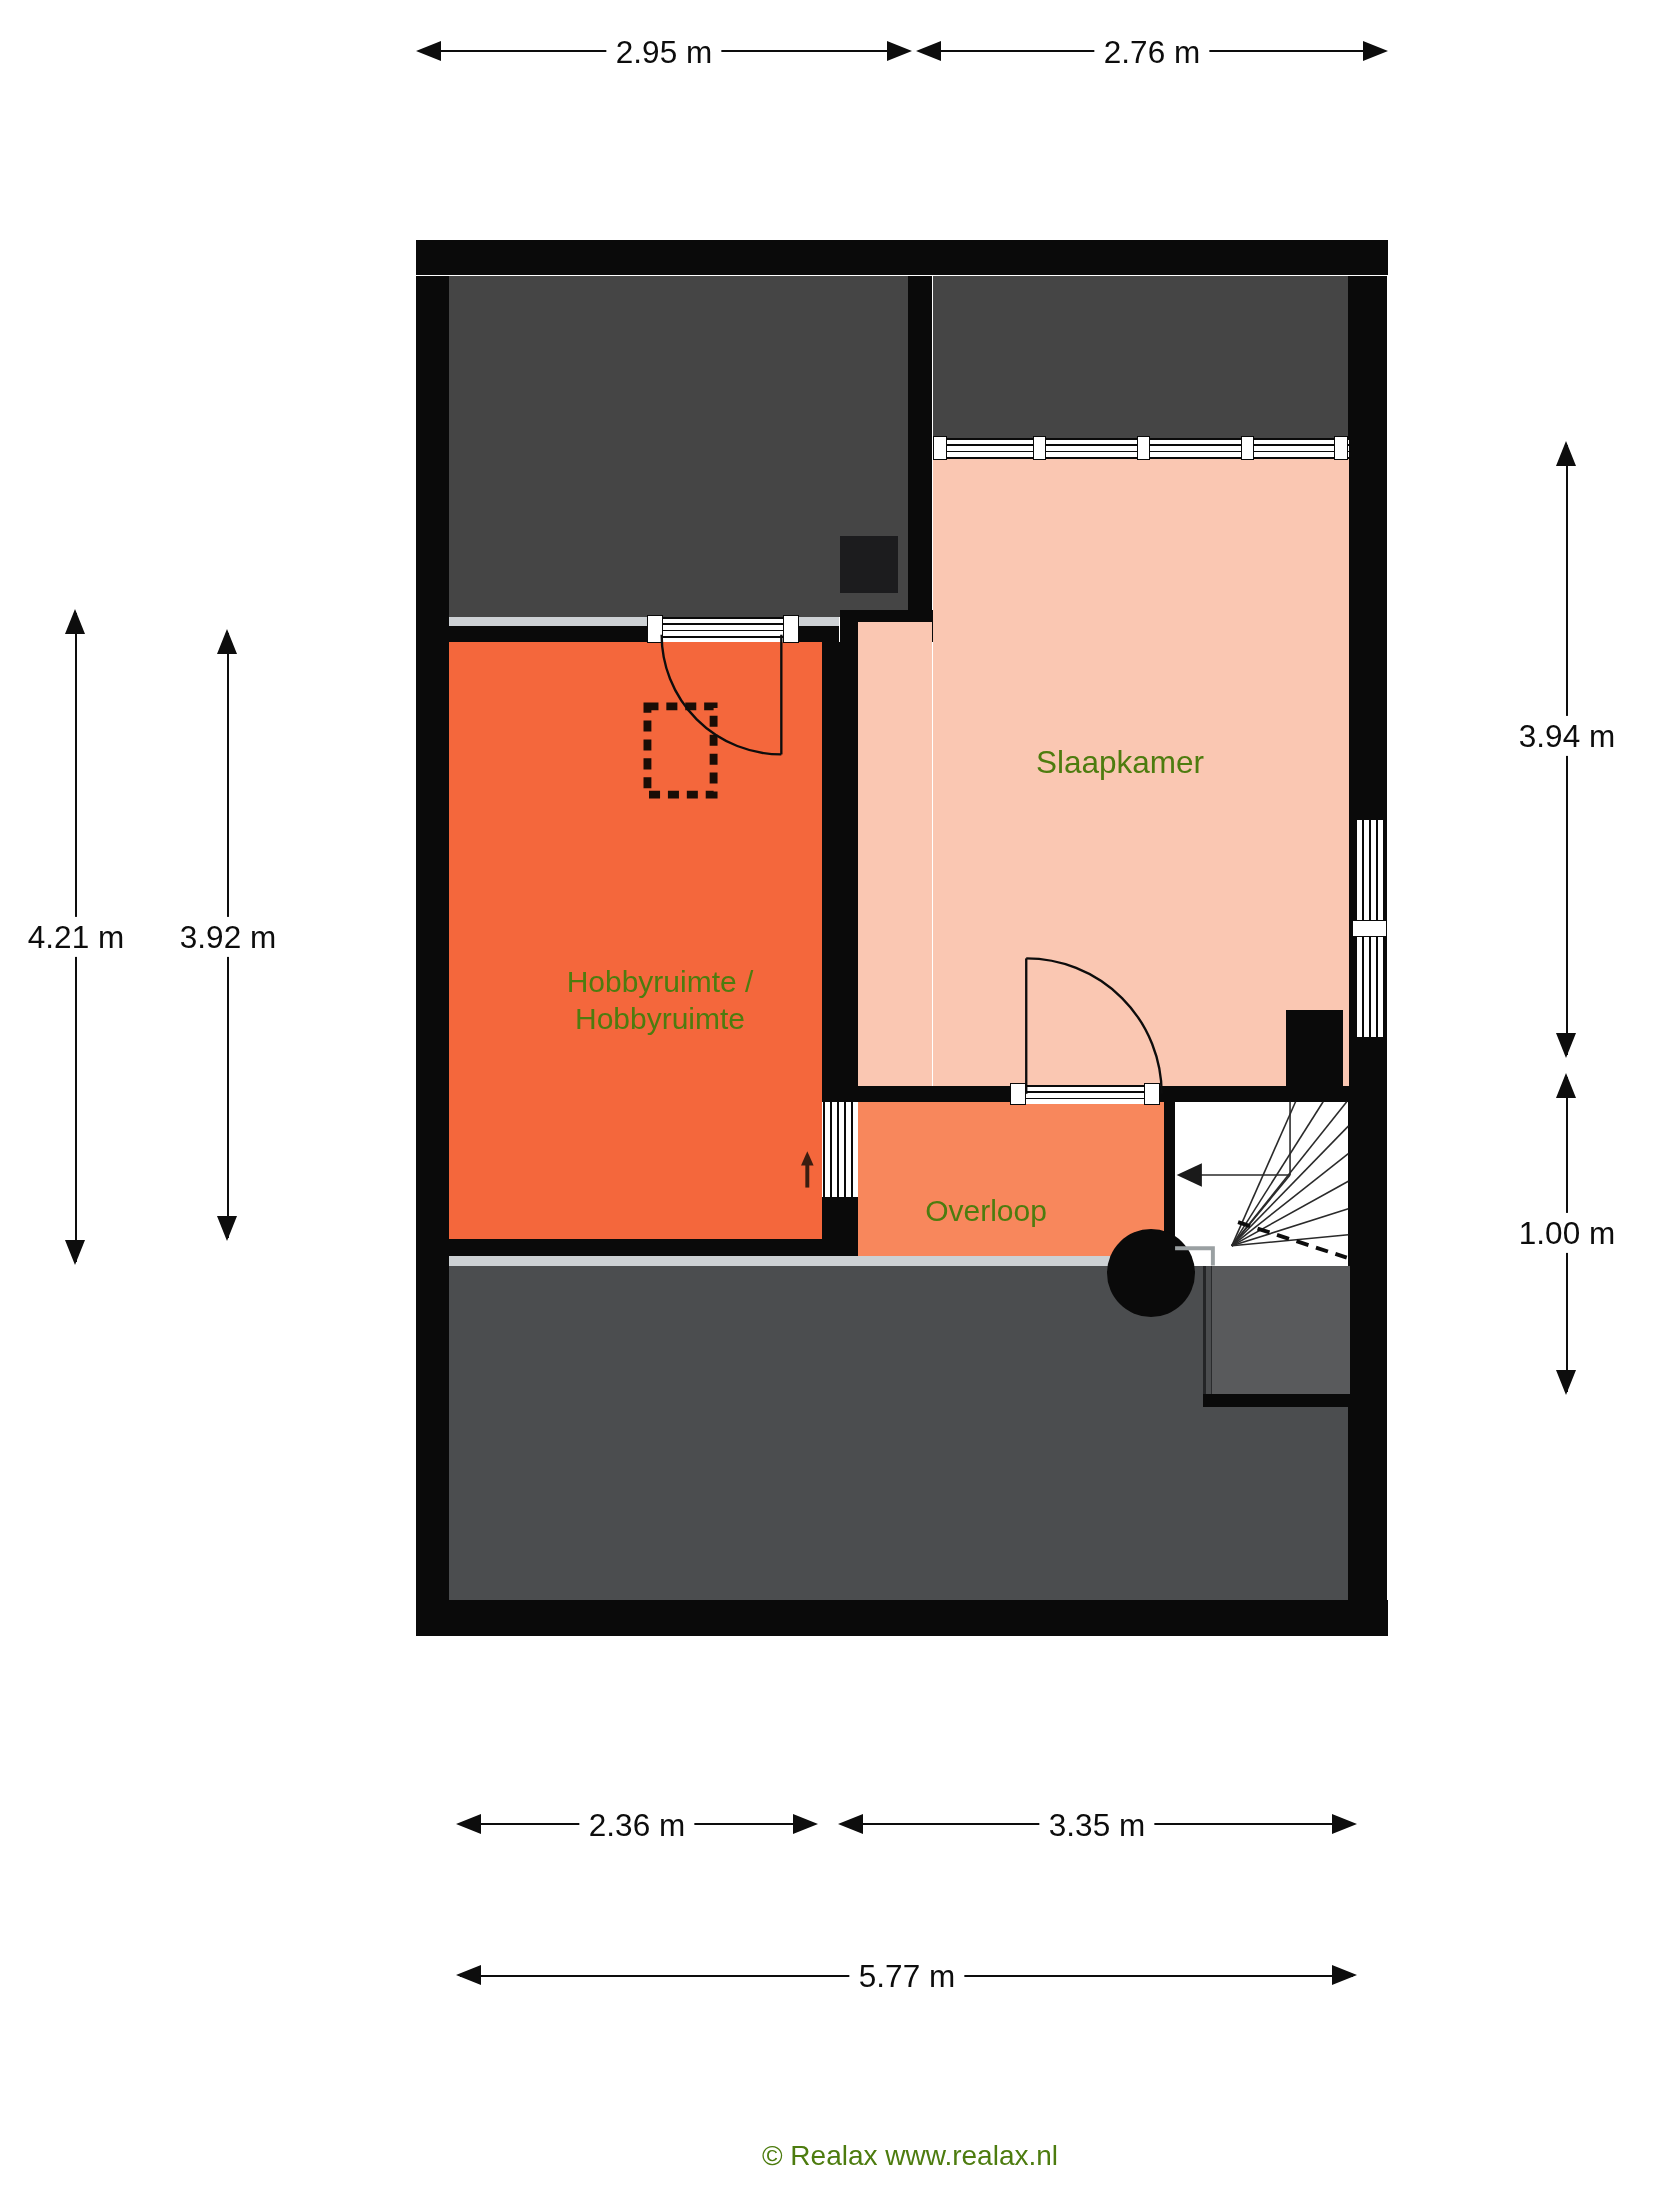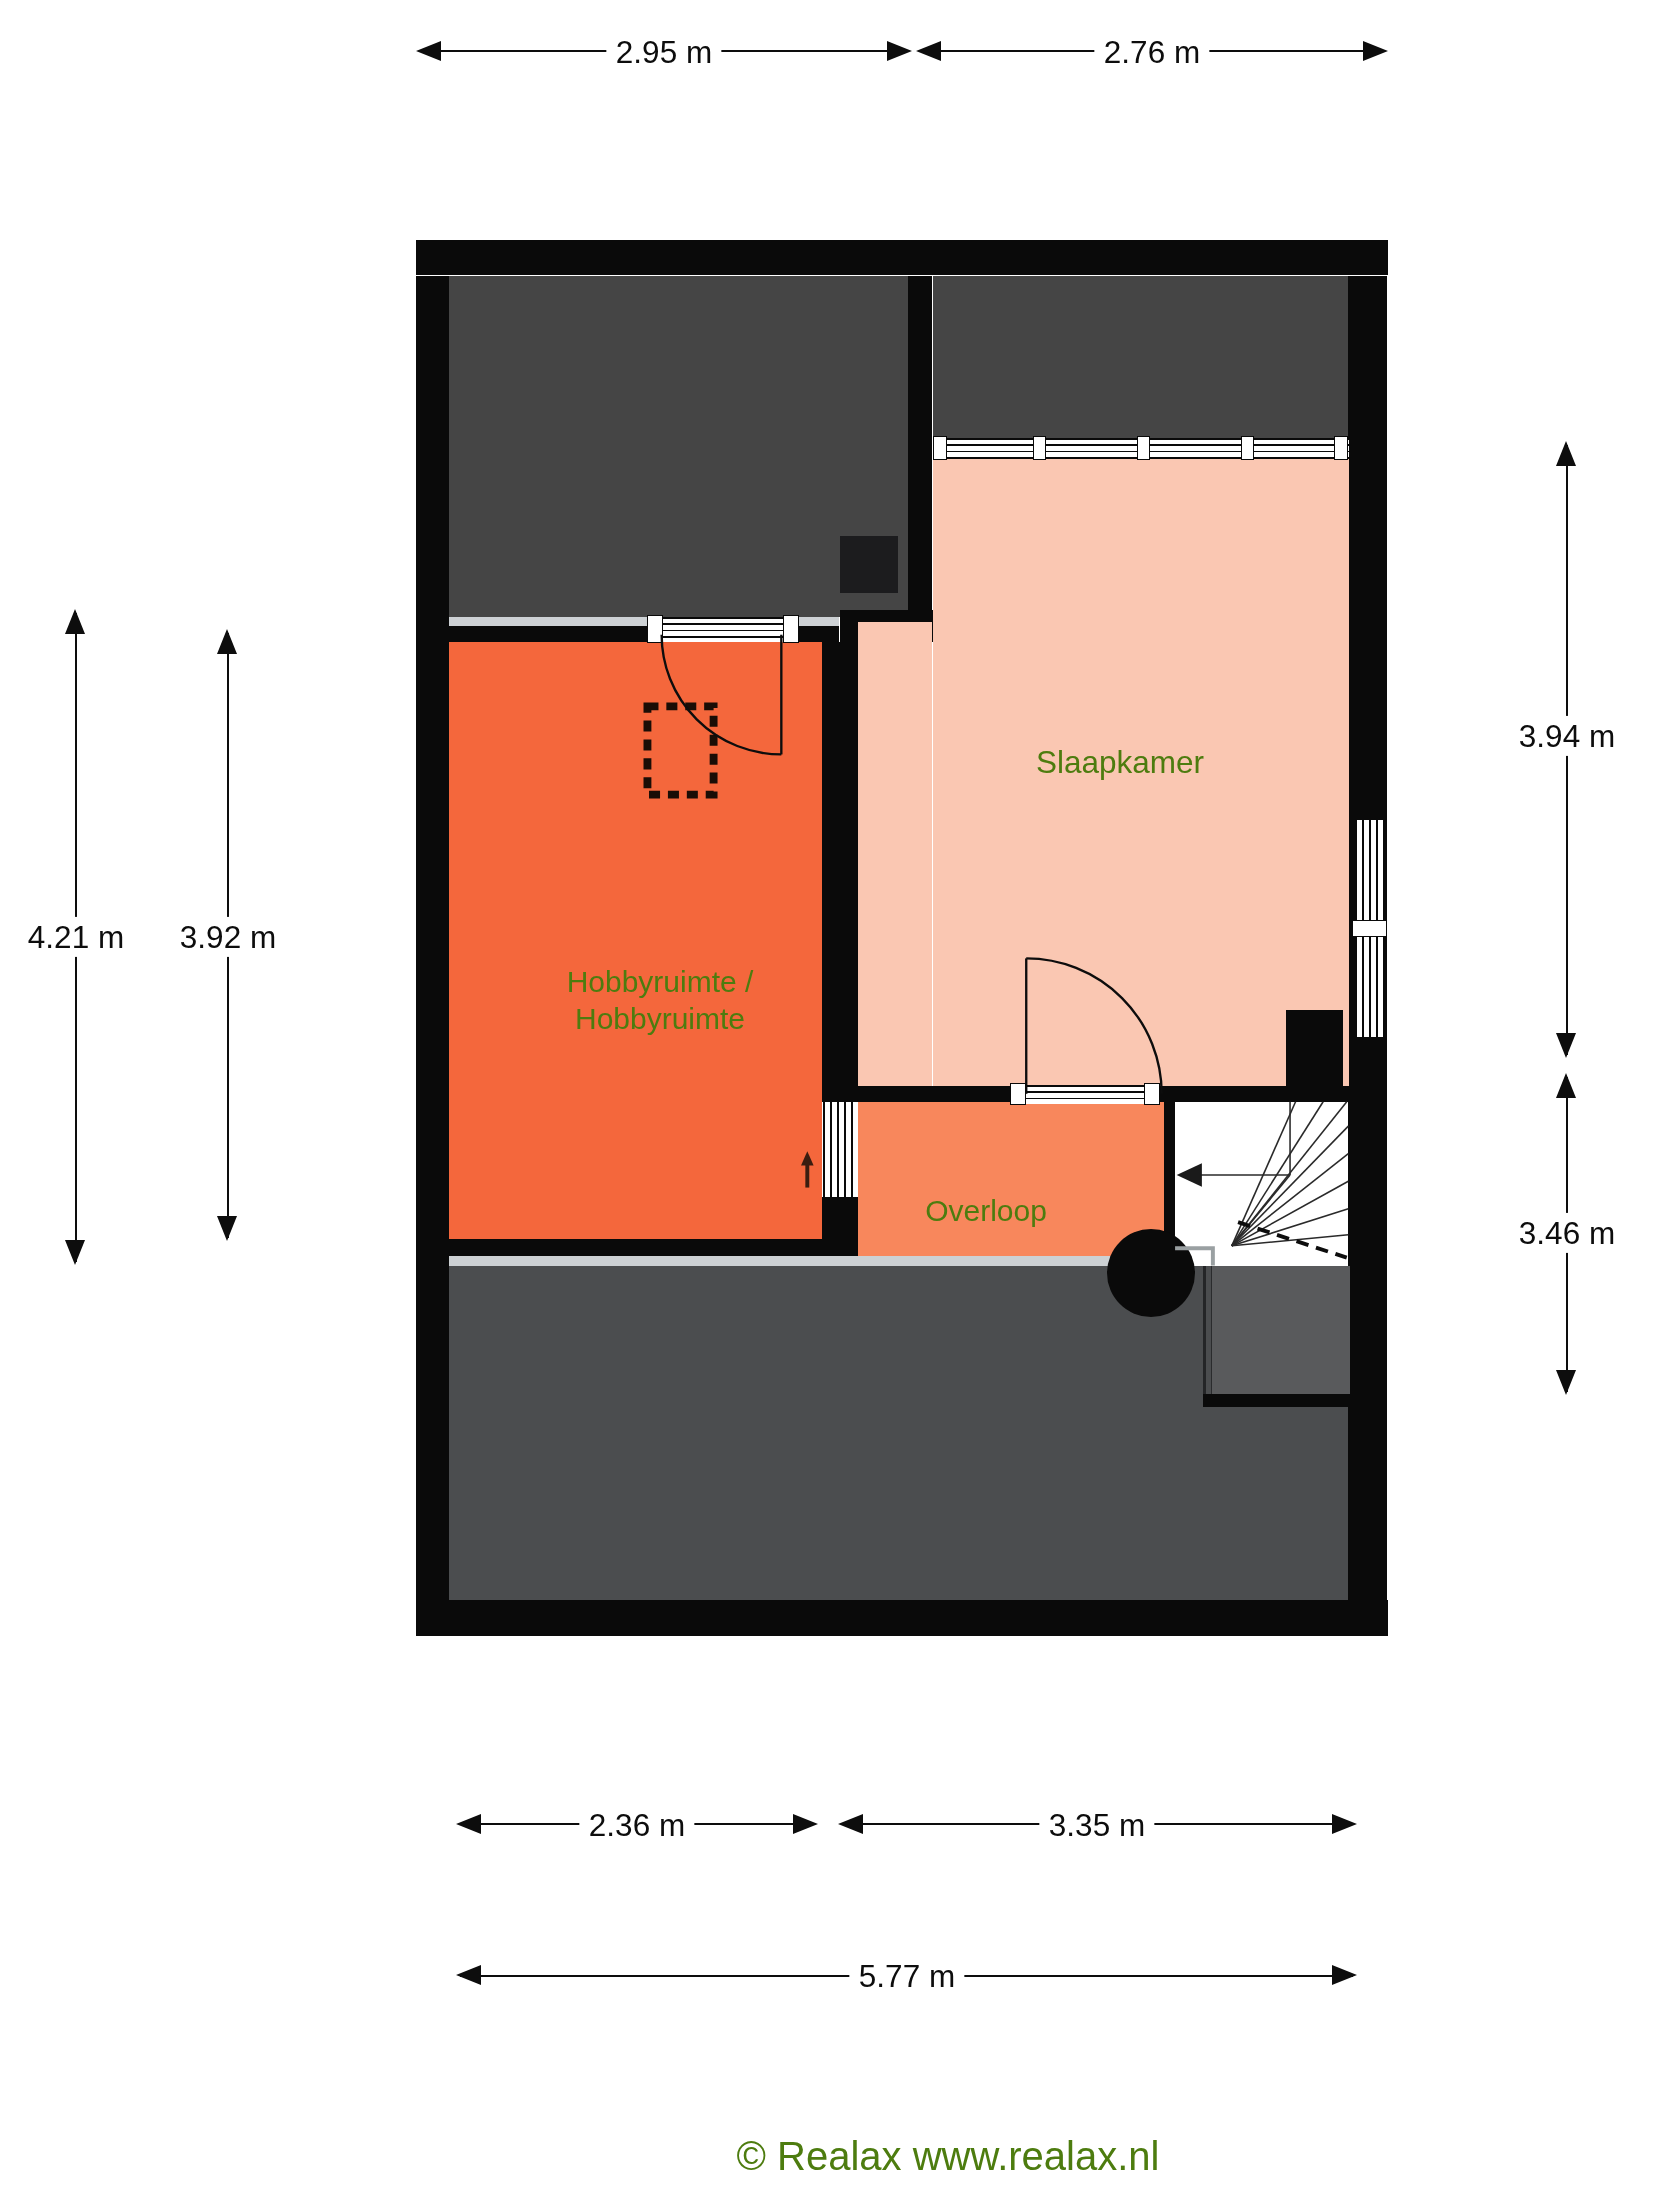--- a/index.html
+++ b/index.html
@@ -149,33 +149,33 @@
   <div class="dimlbl" style="left:228px;top:937px;">3.92 m</div>
 
   <div class="vline" style="left:1566px;top:445px;width:2.4px;height:610px;"></div>
   <div class="ah ah-up" style="left:1556px;top:441px;"></div>
   <div class="ah ah-down" style="left:1556px;top:1033px;"></div>
   <div class="dimlbl" style="left:1567px;top:736px;text-align:right;">3.94 m</div>
 
   <div class="vline" style="left:1566px;top:1077px;width:2.4px;height:315px;"></div>
   <div class="ah ah-up" style="left:1556px;top:1073px;"></div>
   <div class="ah ah-down" style="left:1556px;top:1370px;"></div>
-  <div class="dimlbl" style="left:1567px;top:1233px;">3.46 m</div>
+  <div class="dimlbl" style="left:1567px;top:1233px;">1.00 m</div>
 
   <div class="hline" style="left:460px;top:1823px;width:354px;"></div>
   <div class="ah ah-left" style="left:456px;top:1814px;"></div>
   <div class="ah ah-right" style="left:793px;top:1814px;"></div>
   <div class="dimlbl" style="left:637px;top:1825px;text-align:center;">2.36 m</div>
 
   <div class="hline" style="left:842px;top:1823px;width:511px;"></div>
   <div class="ah ah-left" style="left:838px;top:1814px;"></div>
   <div class="ah ah-right" style="left:1332px;top:1814px;"></div>
   <div class="dimlbl" style="left:1097px;top:1825px;">3.35 m</div>
 
   <div class="hline" style="left:460px;top:1975px;width:893px;"></div>
   <div class="ah ah-left" style="left:456px;top:1965px;"></div>
   <div class="ah ah-right" style="left:1332px;top:1965px;"></div>
   <div class="dimlbl" style="left:907px;top:1976px;">5.77 m</div>
 
-  <div class="lbl" style="left:948px;top:2156px;font-size:40px;">© Realax www.realax.nl</div>
+  <div class="lbl" style="left:910px;top:2156px;font-size:28px;">© Realax www.realax.nl</div>
 
 </div>
 
 
 </body></html>

